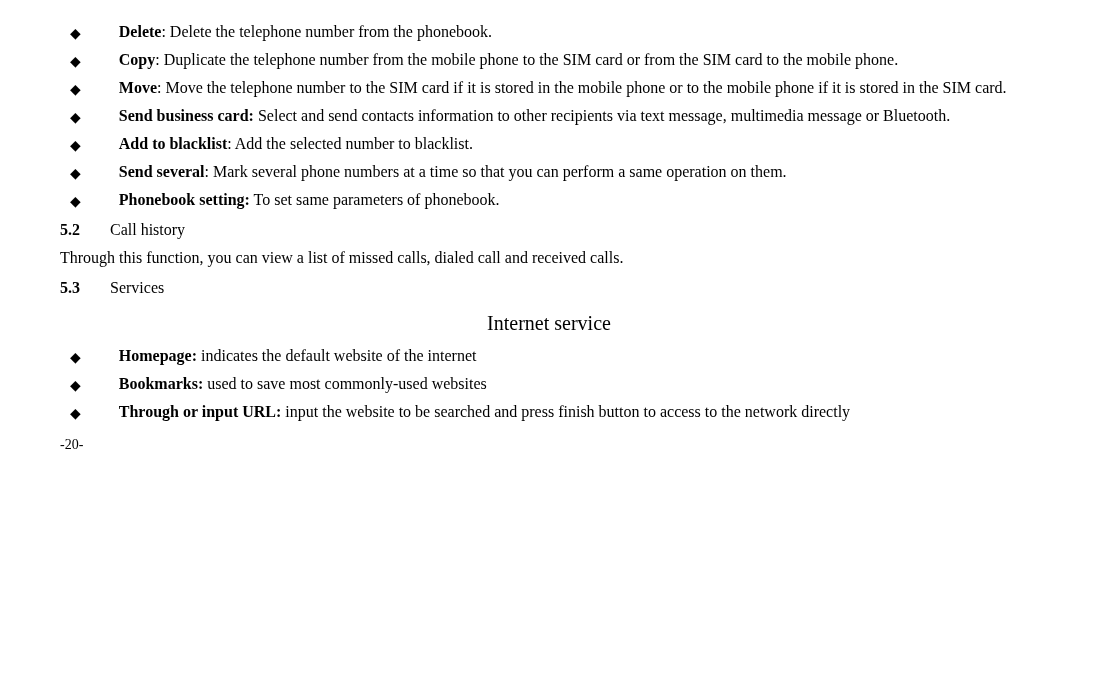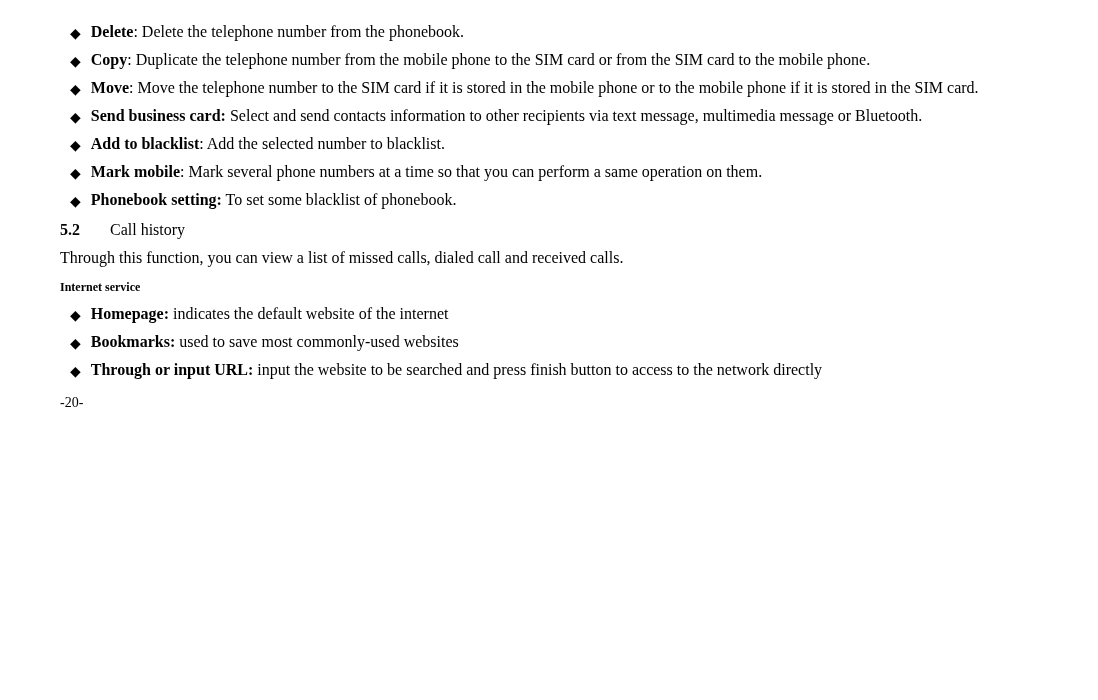--- a/index.html
+++ b/index.html
@@ -47,20 +47,21 @@
       flex-shrink: 0;
     }
 
     .bullet-text {
       flex: 1;
       text-align: justify;
     }
 
     .bold {
       font-weight: bold;
+      margin-left: 28px;
     }
 
     .section-row {
       display: flex;
       align-items: center;
       margin: 6px 0 4px 0;
     }
 
     .section-num {
       font-weight: bold;
@@ -68,22 +69,23 @@
       margin-right: 20px;
       min-width: 30px;
     }
 
     .section-title {
       font-weight: normal;
       font-size: 16px;
     }
 
     .subsection-heading {
-      font-weight: bold;
-      font-size: 12px;
+      font-weight: normal;
+      font-size: 20px;
+      text-align: center;
       margin: 8px 0 6px 0;
     }
 
     .paragraph {
       text-align: justify;
       margin-bottom: 4px;
     }
 
     .page-number {
       text-align: left;
@@ -123,37 +125,41 @@
     </li>
     <li class="bullet-item">
       <span class="bullet-diamond">◆</span>
       <span class="bullet-text">
         <span class="bold">Add to blacklist</span><span>: Add the selected number to blacklist.</span>
       </span>
     </li>
     <li class="bullet-item">
       <span class="bullet-diamond">◆</span>
       <span class="bullet-text">
-        <span class="bold">Mark mobile</span><span>: Mark several phone numbers at a time so that you can perform a same operation on them.</span>
+        <span class="bold">Send several</span><span>: Mark several phone numbers at a time so that you can perform a same operation on them.</span>
       </span>
     </li>
     <li class="bullet-item">
       <span class="bullet-diamond">◆</span>
       <span class="bullet-text">
-        <span class="bold">Phonebook setting:</span><span> To set some blacklist of phonebook.</span>
+        <span class="bold">Phonebook setting:</span><span> To set same parameters of phonebook.</span>
       </span>
     </li>
   </ul>
 
   <div class="section-row">
     <span class="section-num">5.2</span>
     <span class="section-title">Call history</span>
   </div>
   <p class="paragraph">Through this function, you can view a list of missed calls, dialed call and received calls.</p>
 
+  <div class="section-row">
+    <span class="section-num">5.3</span>
+    <span class="section-title">Services</span>
+  </div>
 
   <div class="subsection-heading">Internet service</div>
 
 
   <ul class="bullet-list">
     <li class="bullet-item">
       <span class="bullet-diamond">◆</span>
       <span class="bullet-text">
         <span class="bold">Homepage:</span><span> indicates the default website of the internet</span>
       </span>

